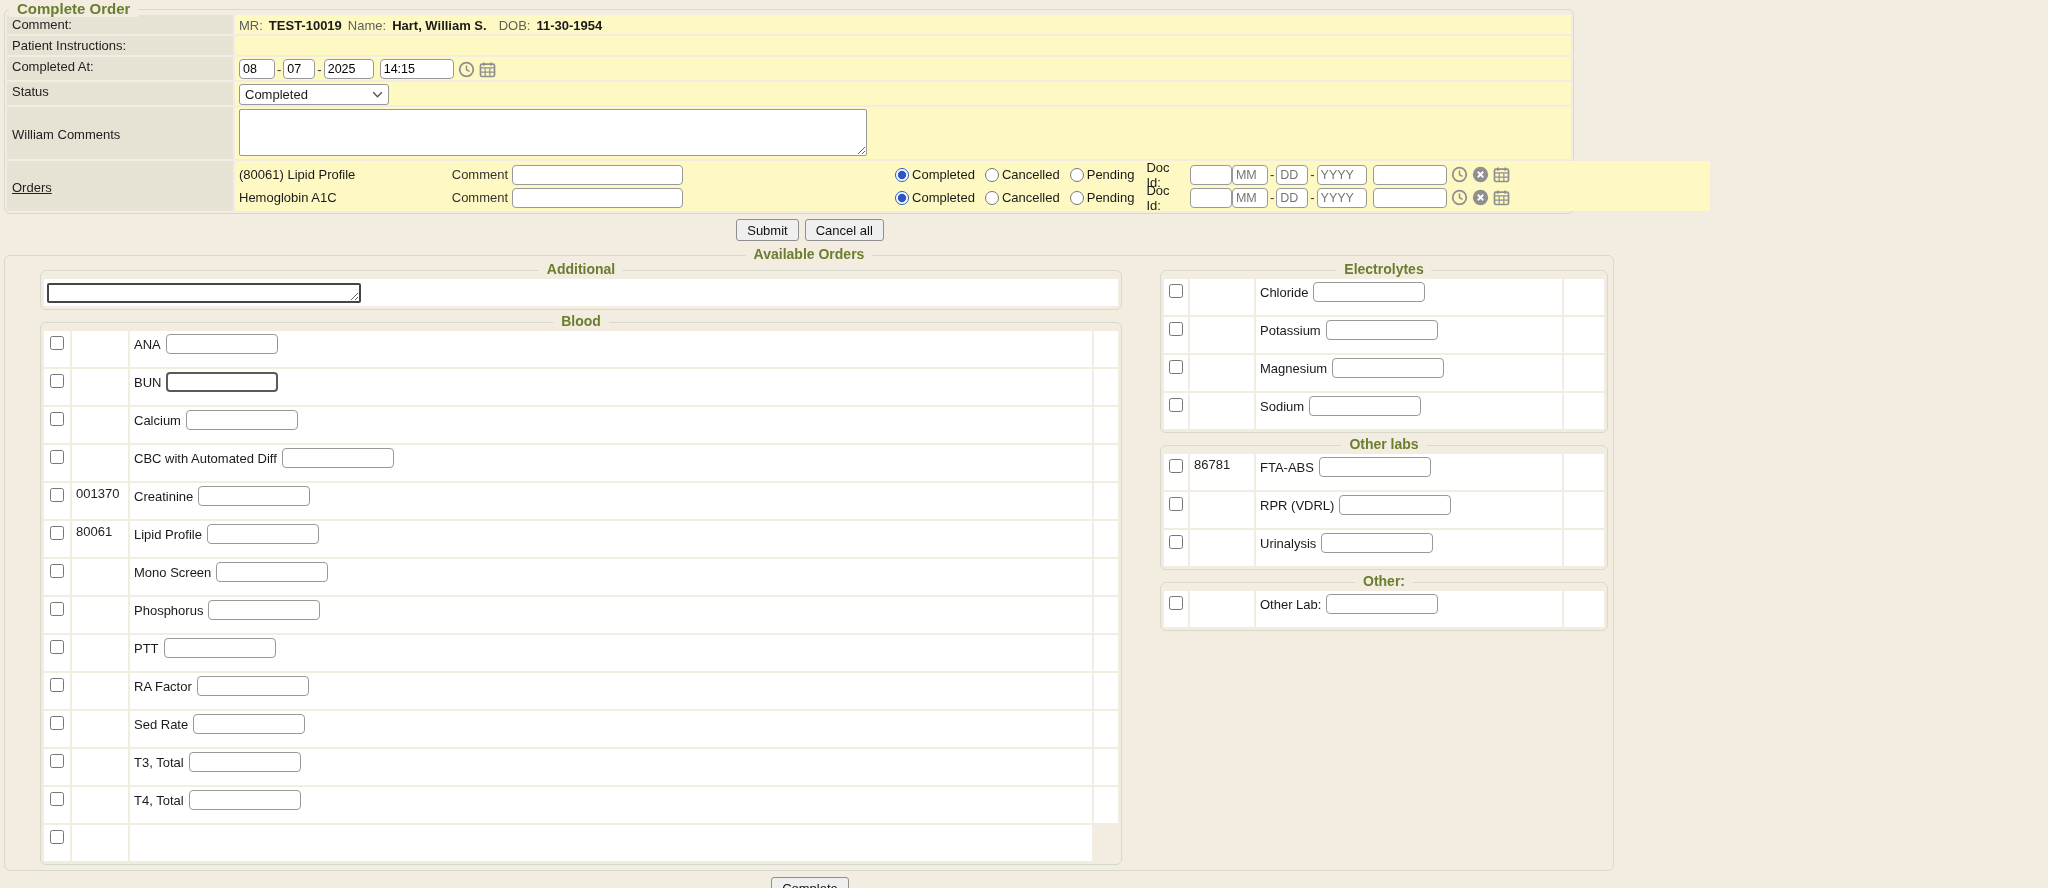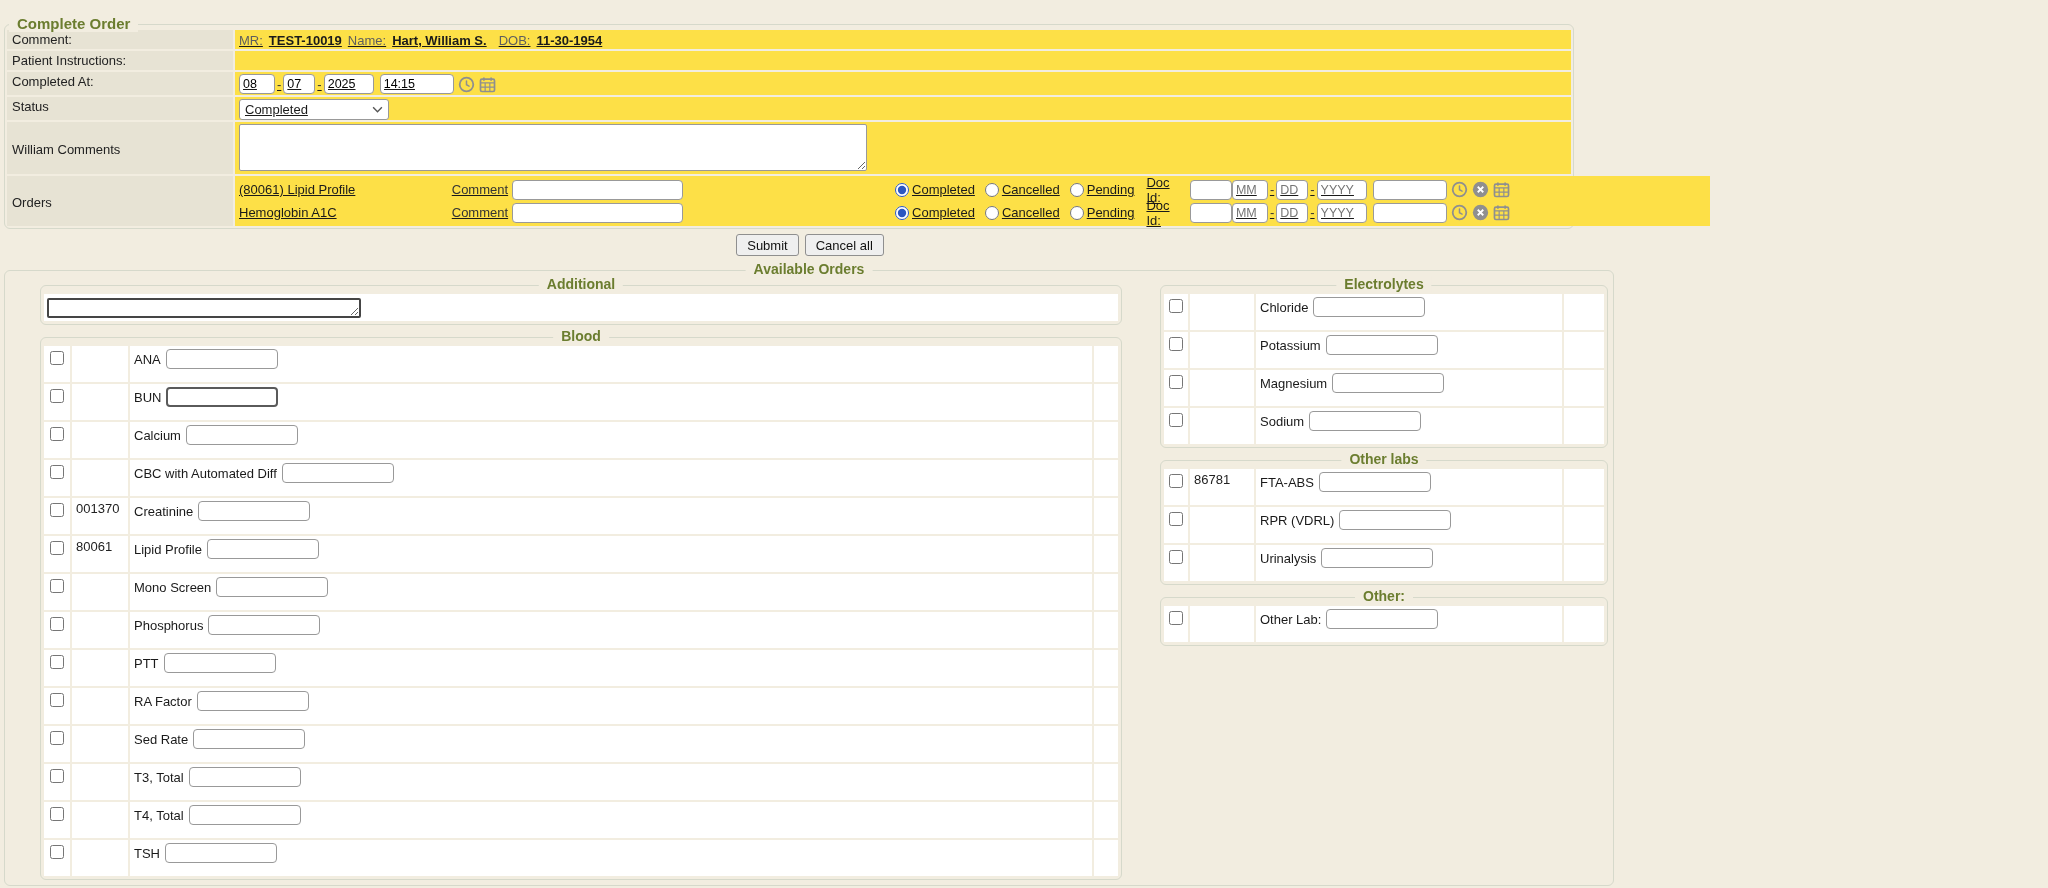--- a/index.html
+++ b/index.html
@@ -2,37 +2,37 @@
 <html><head>
 <meta charset="utf-8">
 <style>
   * { box-sizing: border-box; margin: 0; padding: 0; }
   html, body { background: #f2ede0; }
   body {
     width: 2048px; height: 888px; overflow: hidden;
     font-family: "Liberation Sans", sans-serif;
     font-size: 13px; color: #1a1a1a;
   }
-  .page { position: relative; width: 1620px; height: 888px; padding-top: 24px; }
+  .page { position: relative; width: 1620px; height: 888px; padding-top: 9px; }
 
   
   .fs { position: relative; border: 1px solid #d6d9cb; border-radius: 6px; background: #f2ede0; }
   .fs-legend {
     position: absolute; top: -10px; left: 50%; transform: translateX(-50%);
     background: #f2ede0; padding: 0 8px; white-space: nowrap;
     color: #6b7d2f; font-weight: bold; font-size: 14px;
   }
   .fs-legend.left { left: 4px; transform: none; font-size: 15px; }
 
   
   .top-fs { margin: 0 46px 0 4px; padding: 5px 2px 2px 2px; }
   .trow { display: grid; grid-template-columns: 226px 1fr; gap: 2px; margin-bottom: 2px; }
   .trow:last-child { margin-bottom: 0; }
   .lbl-cell { background: #e7e3d4; padding: 2px 0 0 5px; color: #222; }
-  .val-cell { background: #fde047; padding: 1px 0 0 4px; display: flex; align-items: center; text-decoration: underline; }
+  .val-cell { background: #fef9c3; padding: 1px 0 0 4px; display: flex; align-items: center; }
   .h19 { height: 19px; }
   .h23 { height: 23px; }
   .gray { color: #5e5e5e; }
   .b { font-weight: bold; }
   .sp { display:inline-block; width: 6px; }
 
   input, textarea { font-family: "Liberation Sans", sans-serif; font-size: 12.5px; }
   .inp { height: 20px; border: 1px solid #999; border-radius: 4px; background: #fff; padding: 0 3px; }
   .inp.sm { width: 36px; }
   .inp.sm2 { width: 32px; }
@@ -168,21 +168,21 @@
     </div>
 
     <div class="trow">
       <div class="lbl-cell" style="height:52px; display:flex; align-items:center;">William Comments</div>
       <div class="val-cell comments-cell" style="height:52px;">
         <textarea class="comments-area" style=""></textarea>
       </div>
     </div>
 
     <div class="trow">
-      <div class="lbl-cell" style="height:50px; display:flex; align-items:center;">Orders</div>
+      <div class="lbl-cell" style="height:50px; display:flex; align-items:center;text-decoration:underline;">Orders</div>
       <div class="val-cell orders-cell" style="height:50px;">
 
         <div class="order-line">
           <span class="order-name">(80061) Lipid Profile</span>
           <span class="cmt-lbl">Comment</span>
           <input class="inp cmt-inp" value="" style="">
           <span class="radios">
             <input type="radio" name="ord0" checked="" style="">
               <label>Completed</label>
             <input type="radio" name="ord0" style="">
@@ -433,24 +433,20 @@
                 <span class="item-lbl">T4, Total</span>
                 <input class="inp item-inp" value="" style="">
               </div>
             <div class="av-cell"></div>
           </div>
           <div class="av-row">
             <div class="av-cell cb-cell">
                 <input type="checkbox" style="">
               </div>
             <div class="av-cell code-cell"></div>
-            <div class="av-cell item-cell">
-                <span class="item-lbl">TSH</span>
-                <input class="inp item-inp" value="" style="">
-              </div>
             <div class="av-cell"></div>
           </div>
         </div>
       </div>
 
       <div class="col-right">
 
         <div class="fs sec">
           <div class="fs-legend">Electrolytes</div>
           <div class="av-row">

